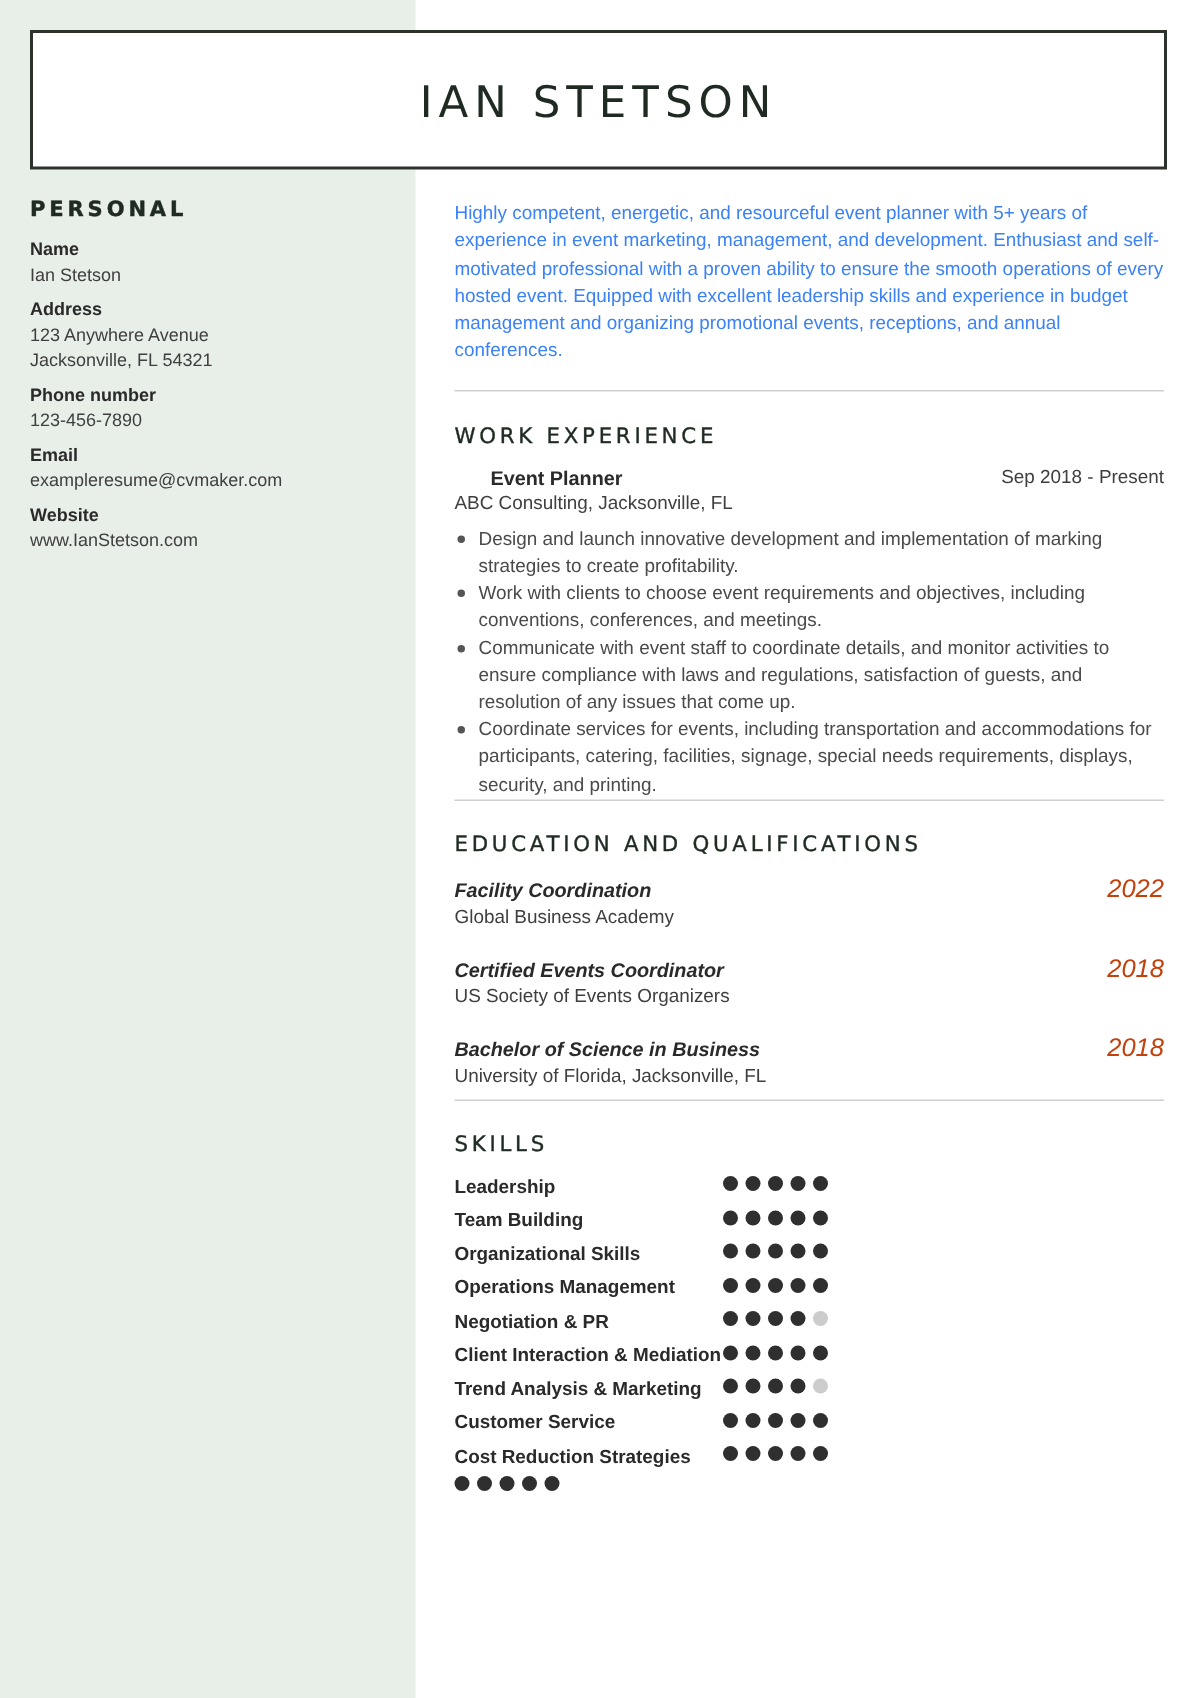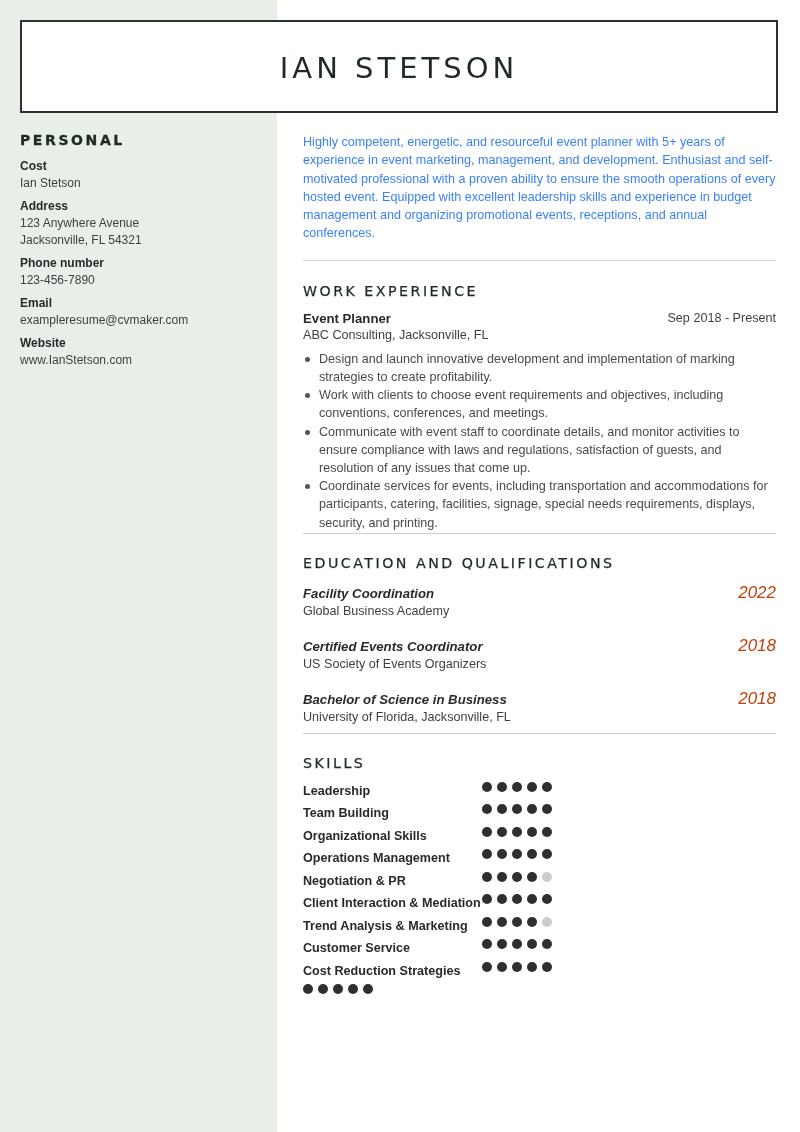--- a/index.html
+++ b/index.html
@@ -31,55 +31,55 @@
 
     .main { position: absolute; left: 303px; top: 133px; width: 473px; }
     .summary { font-size: 12.6px; line-height: 18.3px; color: #3b82f6; width: 476px; }
     .sep { border: none; border-top: 1px solid #cfcfcf; width: 473px; }
 
     .section-title {
       font-family: "DejaVu Sans", sans-serif; font-size: 14.2px; letter-spacing: 2.5px;
       color: #1f2b22; font-weight: normal; -webkit-text-stroke: 0.25px #1f2b22;
     }
 
-    .job-head { display: flex; justify-content: space-between; align-items: flex-start; }
+    .job-head { display: flex; justify-content: space-between; align-items: flex-start; margin-left: 24px; }
     .job-title { font-size: 13.2px; font-weight: bold; color: #2a2a2a; }
     .job-date { font-size: 12.6px; color: #3f3f3f; }
     .job-company { font-size: 12.6px; color: #3f3f3f; line-height: 18px; }
 
     ul.bullets { list-style: none; margin-top: 6px; }
     ul.bullets li { position: relative; padding-left: 16px; font-size: 12.6px; line-height: 18.2px; color: #4a4a4a; }
     ul.bullets li .dot { position: absolute; left: 2px; top: 7px; width: 5px; height: 5px; border-radius: 50%; background: #555; }
 
     .edu-item { margin-bottom: 16px; }
     .edu-head { display: flex; justify-content: space-between; align-items: baseline; font-style: italic; }
     .edu-title { font-size: 13.2px; font-weight: bold; color: #2a2a2a; line-height: 18px; }
     .edu-year { font-size: 17px; color: #c2410c; }
     .edu-org { font-size: 12.6px; color: #3f3f3f; line-height: 17px; }
 
-    .skill-row { display: flex; align-items: flex-start; margin-bottom: 4.5px; }
+    .skill-row { display: flex; align-items: center; margin-bottom: 4.5px; }
     .skill-name { width: 179px; font-size: 12.6px; font-weight: bold; color: #2a2a2a; line-height: 18px; }
     .skill-dots { display: flex; gap: 5px; padding-bottom: 3px; }
     .skill-dot { width: 10px; height: 10px; border-radius: 50%; background: #2f2f2f; }
     .skill-dot.off { background: #cccccc; }
   </style>
 </head>
 <body>
 
 <div class="sidebar-bg"></div>
 
 <div class="name-box">
   <h1>IAN STETSON</h1>
 </div>
 
 <div class="sidebar">
   <h2>PERSONAL</h2>
 
   <div class="field">
-    <div class="field-label">Cost</div>
+    <div class="field-label">Name</div>
     <div class="field-value">Ian Stetson</div>
   </div>
   <div class="field">
     <div class="field-label">Address</div>
     <div class="field-value">123 Anywhere Avenue</div>
     <div class="field-value">Jacksonville, FL 54321</div>
   </div>
   <div class="field">
     <div class="field-label">Phone number</div>
     <div class="field-value">123-456-7890</div>

